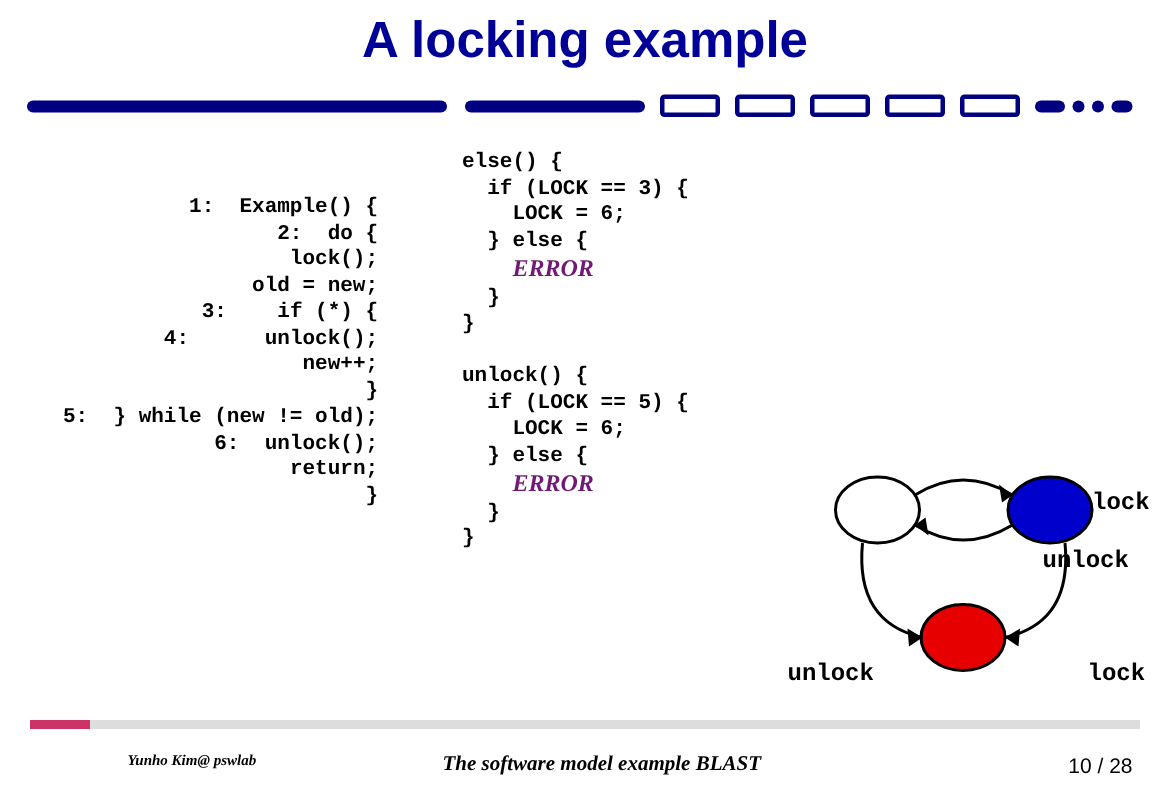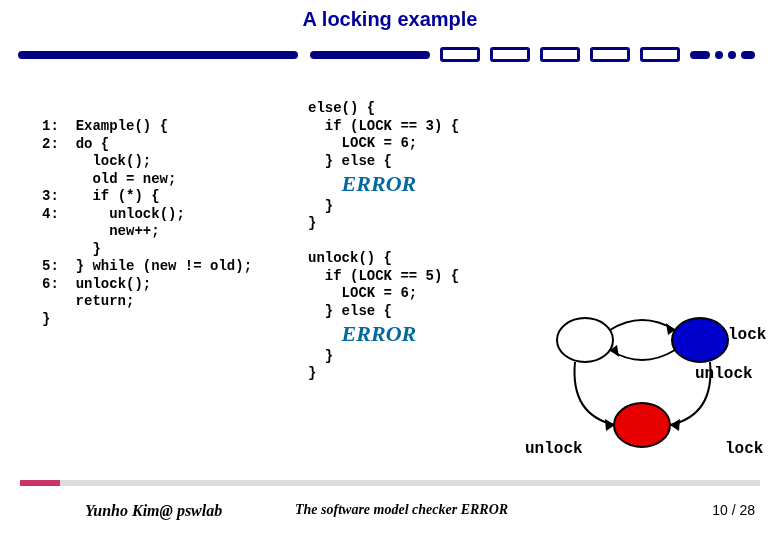--- a/index.html
+++ b/index.html
@@ -7,21 +7,21 @@
     width: 780px;
     height: 540px;
     background: #ffffff;
     font-family: Arial, Helvetica, sans-serif;
     position: relative;
     overflow: hidden;
   }
   .title {
     text-align: center;
     font-family: "Comic Sans MS", cursive, sans-serif;
-    font-size: 20px;
+    font-size: 34px;
     color: #000099;
     font-weight: bold;
     padding-top: 8px;
   }
   .top-decor {
     position: relative;
     height: 28px;
     margin-top: 10px;
   }
   .bar-left, .bar-right {
@@ -52,43 +52,44 @@
   }
   .content {
     position: absolute;
     top: 100px;
     left: 0;
     width: 100%;
   }
   .code-left {
     position: absolute;
     left: 42px;
-    top: 18px;
+    top: 30px;
     font-family: "Courier New", monospace;
     font-size: 14px;
     font-weight: bold;
     white-space: pre;
     line-height: 1.25;
+    text-align: right;
   }
   .code-right {
     position: absolute;
     left: 308px;
     top: 0px;
     font-family: "Courier New", monospace;
     font-size: 14px;
     font-weight: bold;
     white-space: pre;
     line-height: 1.25;
   }
   .error {
     font-family: "Times New Roman", serif;
     font-style: italic;
     font-weight: bold;
-    font-size: 22px;
-    color: #0369a1;
+    font-size: 16px;
+    color: #701a75;
   }
   .diagram {
     position: absolute;
     left: 530px;
     top: 190px;
     width: 240px;
     height: 200px;
   }
   .lbl {
     position: absolute;
@@ -112,21 +113,21 @@
   }
   .footer-bar .seg1 { position:absolute; left:0; width:40px; height:6px; background:#cc3366; }
   .footer-bar .seg2 { position:absolute; left:40px; width:700px; height:6px; background:#ddd; }
   .footer-left {
     position: absolute;
     left: 85px;
     top: 22px;
     font-family: "Comic Sans MS", cursive;
     font-style: italic;
     font-weight: bold;
-    font-size: 16px;
+    font-size: 10px;
   }
   .footer-center {
     position: absolute;
     left: 295px;
     top: 22px;
     font-family: "Comic Sans MS", cursive;
     font-style: italic;
     font-weight: bold;
     font-size: 14px;
   }
@@ -216,15 +217,15 @@
   </div>
 
 </div>
 
 <div class="footer">
   <div class="footer-bar">
     <div class="seg1"></div>
     <div class="seg2"></div>
   </div>
   <div class="footer-left">Yunho Kim@ pswlab</div>
-  <div class="footer-center">The software model checker ERROR</div>
+  <div class="footer-center">The software model example BLAST</div>
   <div class="footer-right"><span>10</span><span> / </span><span>28</span></div>
 </div>
 
 </body></html>

